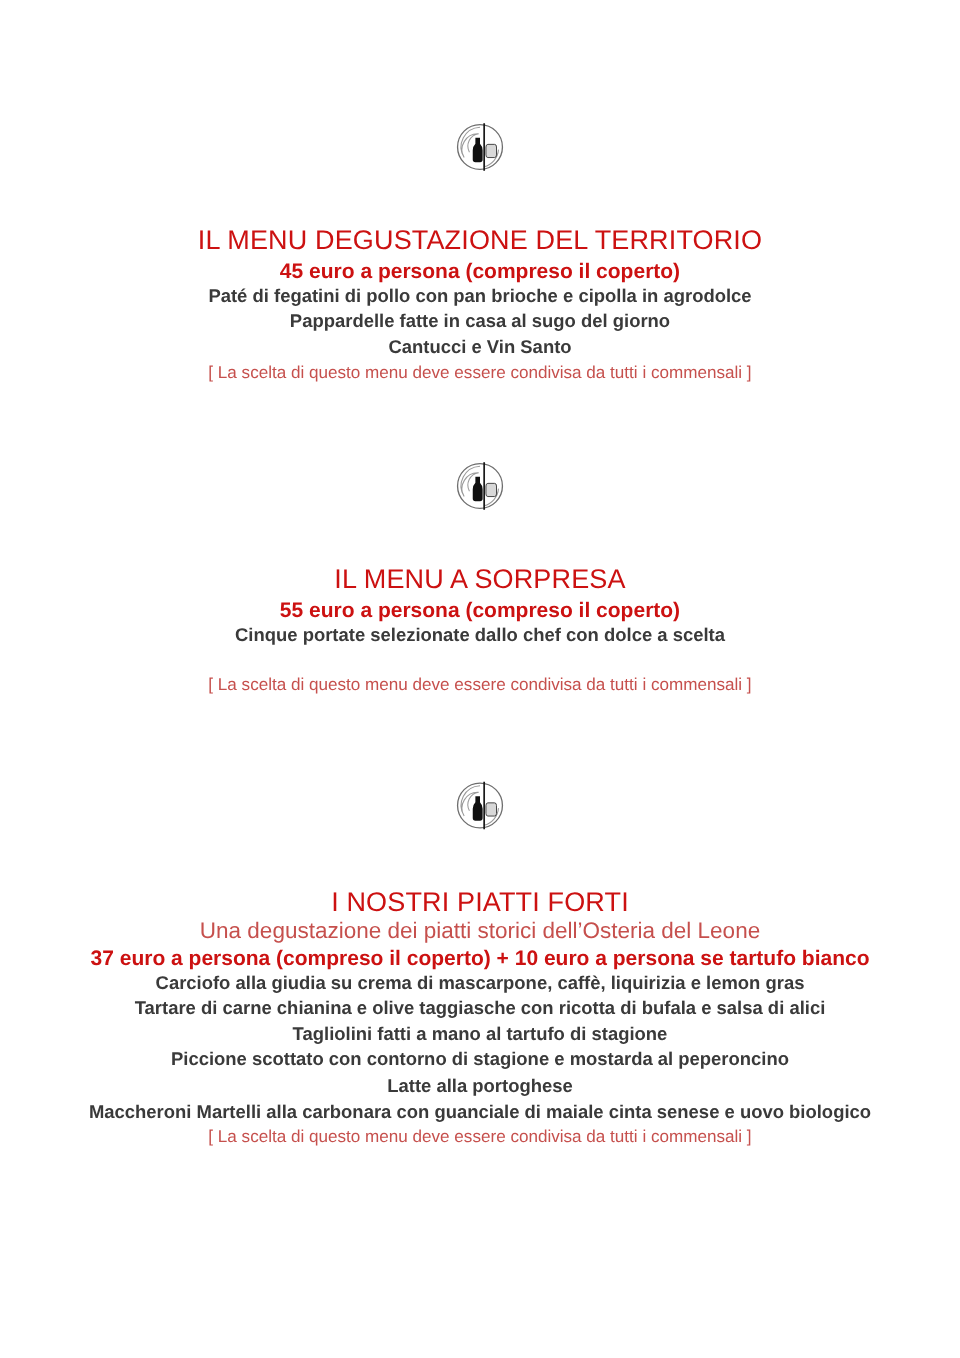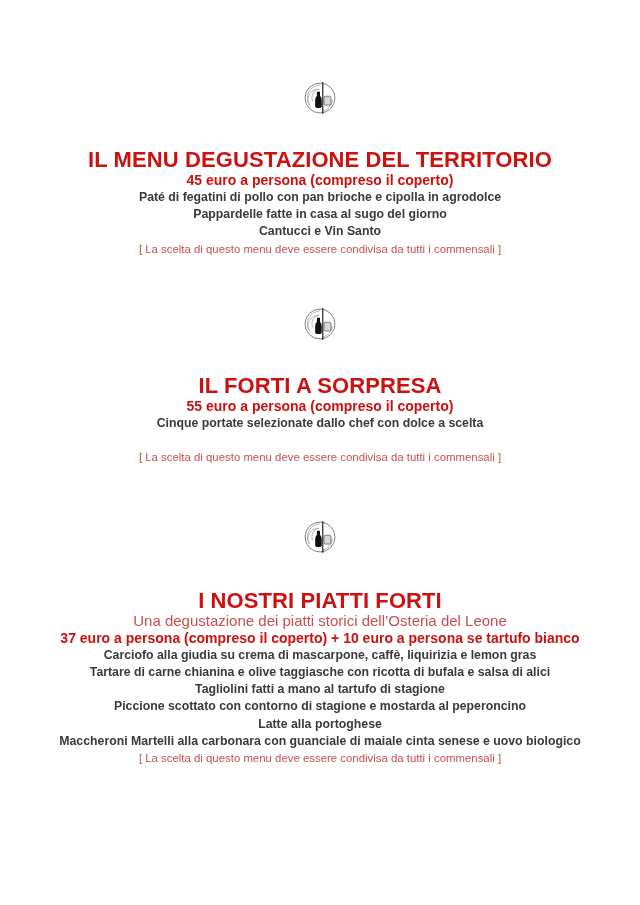--- a/index.html
+++ b/index.html
@@ -39,22 +39,22 @@
 
   .section {
     margin: 0;
     padding: 0;
   }
   .section-gap-1 { height: 29px; }
   .section-gap-2 { height: 29px; }
   .section-gap-3 { height: 31px; }
 
   .title {
-    font-size: 22px;
-    font-weight: bold;
+    font-size: 18px;
+    font-weight: normal;
     color: #cc1111;
     letter-spacing: 0.1px;
     line-height: 22px;
     margin: 0;
   }
   .subtitle-light {
     font-size: 15px;
     font-weight: normal;
     color: #c6504d;
     line-height: 17px;
@@ -119,21 +119,21 @@
       <path d="M 78 54 A 29 29 0 0 1 56 80" fill="none" stroke="#9a9a9a" stroke-width="1.6"></path>
       <rect x="55" y="14" width="2.6" height="72" fill="#1a1a1a"></rect>
       <path d="M 43 36 h 7 v 9 q 4 4 4 10 v 14 q 0 4 -4 4 h -7 q -4 0 -4 -4 v -14 q 0 -6 4 -10 z" fill="#101010"></path>
       <path d="M 62 46 h 10 q 3 0 3 4 v 12 q 0 4 -3 4 h -10 q -3 0 -3 -4 v -12 q 0 -4 3 -4 z" fill="#d8d8d8" stroke="#3a3a3a" stroke-width="1.4"></path>
     </svg>
   </div>
 
   <div class="section-gap-2"></div>
 
   <div class="section">
-    <div class="title">IL FORTI A SORPRESA</div>
+    <div class="title">IL MENU A SORPRESA</div>
     <div class="price">55 euro a persona (compreso il coperto)</div>
     <div class="dish">Cinque portate selezionate dallo chef con dolce a scelta</div>
     <div class="blank-line"></div>
     <div class="note">[ La scelta di questo menu deve essere condivisa da tutti i commensali ]</div>
   </div>
 
   <div class="logo-wrap third">
     <svg class="logo" viewBox="0 0 100 100">
       <circle cx="50" cy="50" r="34" fill="none" stroke="#6e6e6e" stroke-width="2"></circle>
       <path d="M 50 20 A 30 30 0 0 0 26 66 A 24 24 0 0 1 48 30 A 19 19 0 0 0 34 58" fill="none" stroke="#9a9a9a" stroke-width="1.6"></path>

